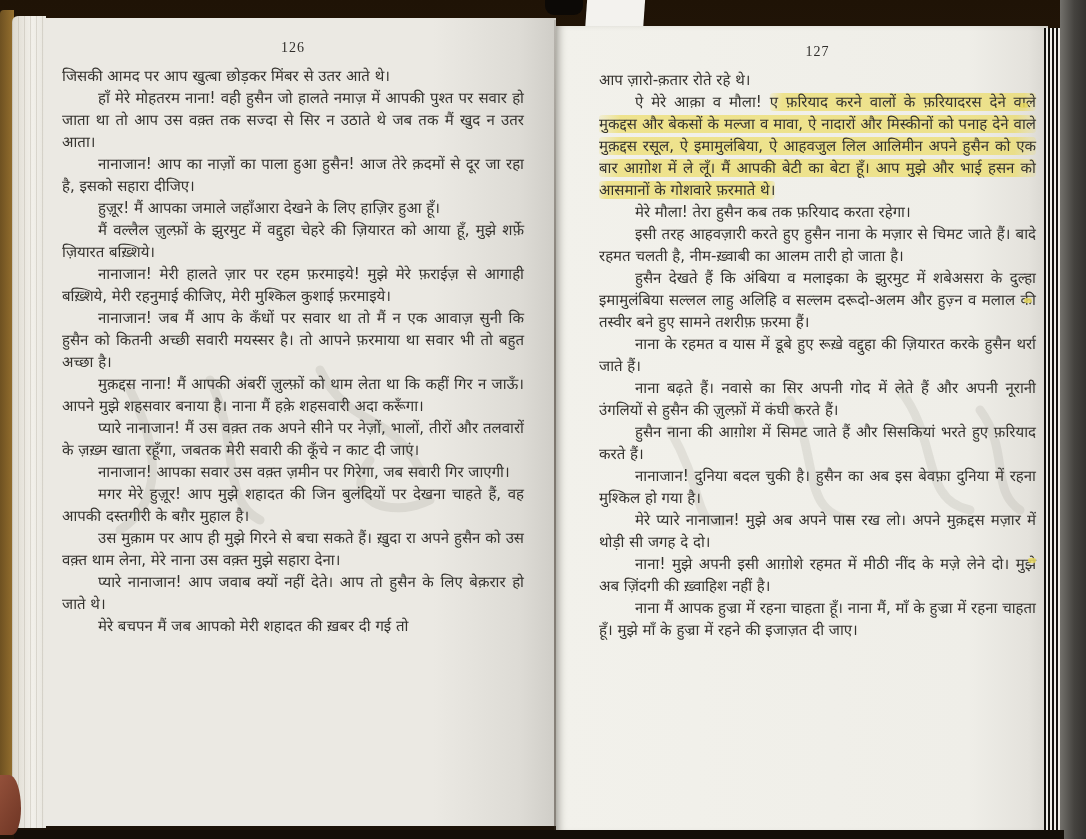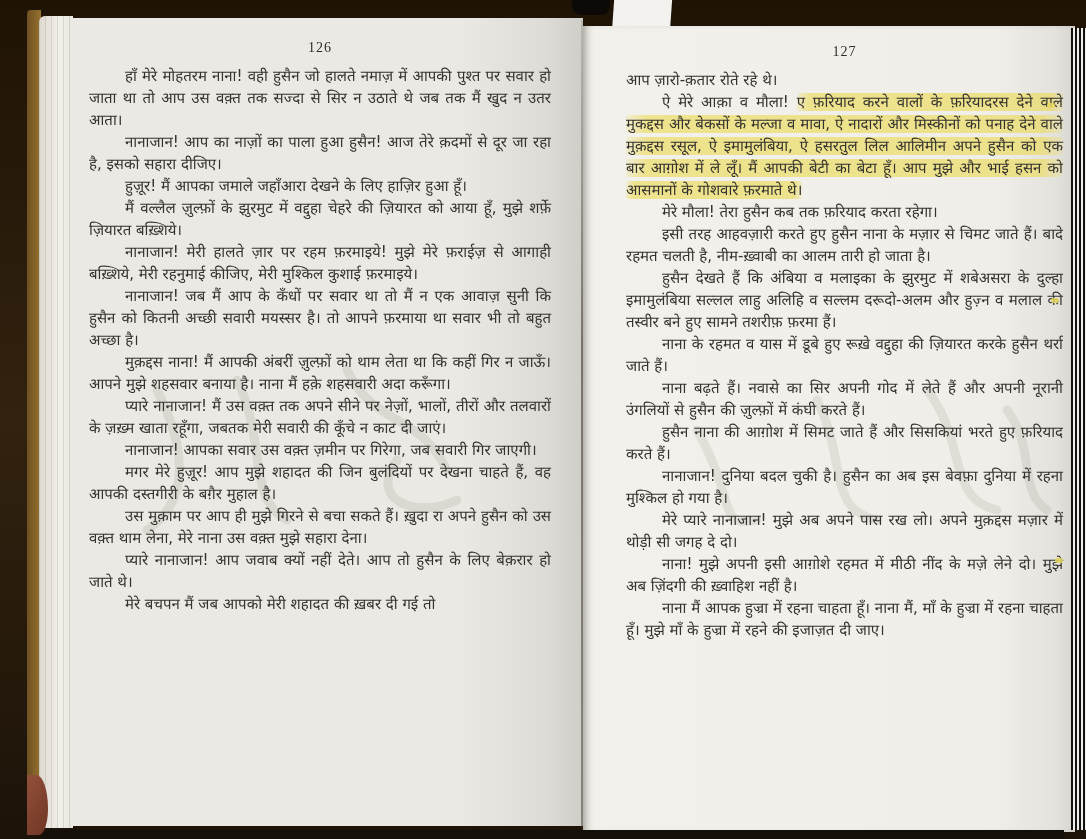--- a/index.html
+++ b/index.html
@@ -1,21 +1,21 @@
 <!DOCTYPE html>
 <html lang="hi"><head>
 <meta charset="utf-8">
 <style>
   html,body{margin:0;padding:0;}
   body{
     width:1086px;height:839px;position:relative;overflow:hidden;
     background:linear-gradient(to bottom,#1f1306 0%,#32220f 50%,#1c1309 100%);
     font-family:"DejaVu Sans",sans-serif;
   }
-  .scene{position:absolute;inset:0;margin-left:27px;}
+  .scene{position:absolute;inset:0;}
   
   .cover-left{position:absolute;left:0;top:10px;width:14px;height:818px;
     background:linear-gradient(to right,#6e5121,#97712f);border-radius:4px 0 0 4px;}
   .edge-stack-left{position:absolute;left:12px;top:16px;width:34px;height:812px;
     background:
       repeating-linear-gradient(to right,rgba(120,110,90,.18) 0 1px,rgba(0,0,0,0) 1px 6px),
       linear-gradient(to right,#ddd9cf,#f2f0ea 60%,#e7e5de);
     border-radius:6px 0 0 6px;}
   
   .page{position:absolute;}
@@ -82,39 +82,40 @@
     <g fill="none" stroke="#9a978c" stroke-width="9" stroke-linecap="round" opacity="0.34">
       <path d="M30 60 C 70 130, 50 160, 90 150"></path>
       <path d="M150 30 C 180 90, 160 140, 210 150"></path>
       <path d="M260 20 C 300 70, 280 130, 330 140"></path>
       <path d="M340 40 C 370 80, 350 120, 380 140"></path>
     </g>
   </svg>
 
   <div class="text-col text-col-left">
     <div class="pagenum">126</div>
+    <p>जिसकी आमद पर आप खुत्बा छोड़कर मिंबर से उतर आते थे।</p>
     <p class="ind">हाँ मेरे मोहतरम नाना! वही हुसैन जो हालते नमाज़ में आपकी पुश्त पर सवार हो जाता था तो आप उस वक़्त तक सज्दा से सिर न उठाते थे जब तक मैं खुद न उतर आता।</p>
     <p class="ind">नानाजान! आप का नाज़ों का पाला हुआ हुसैन! आज तेरे क़दमों से दूर जा रहा है, इसको सहारा दीजिए।</p>
     <p class="ind">हुज़ूर! मैं आपका जमाले जहाँआरा देखने के लिए हाज़िर हुआ हूँ।</p>
     <p class="ind">मैं वल्लैल ज़ुल्फ़ों के झुरमुट में वद्दुहा चेहरे की ज़ियारत को आया हूँ, मुझे शर्फ़े ज़ियारत बख़्शिये।</p>
     <p class="ind">नानाजान! मेरी हालते ज़ार पर रहम फ़रमाइये! मुझे मेरे फ़राईज़ से आगाही बख़्शिये, मेरी रहनुमाई कीजिए, मेरी मुश्किल कुशाई फ़रमाइये।</p>
     <p class="ind">नानाजान! जब मैं आप के कँधों पर सवार था तो मैं न एक आवाज़ सुनी कि हुसैन को कितनी अच्छी सवारी मयस्सर है। तो आपने फ़रमाया था सवार भी तो बहुत अच्छा है।</p>
     <p class="ind">मुक़द्दस नाना! मैं आपकी अंबरीं ज़ुल्फ़ों को थाम लेता था कि कहीं गिर न जाऊँ। आपने मुझे शहसवार बनाया है। नाना मैं हक़े शहसवारी अदा करूँगा।</p>
     <p class="ind">प्यारे नानाजान! मैं उस वक़्त तक अपने सीने पर नेज़ों, भालों, तीरों और तलवारों के ज़ख़्म खाता रहूँगा, जबतक मेरी सवारी की कूँचे न काट दी जाएं।</p>
     <p class="ind">नानाजान! आपका सवार उस वक़्त ज़मीन पर गिरेगा, जब सवारी गिर जाएगी।</p>
     <p class="ind">मगर मेरे हुज़ूर! आप मुझे शहादत की जिन बुलंदियों पर देखना चाहते हैं, वह आपकी दस्तगीरी के बग़ैर मुहाल है।</p>
     <p class="ind">उस मुक़ाम पर आप ही मुझे गिरने से बचा सकते हैं। ख़ुदा रा अपने हुसैन को उस वक़्त थाम लेना, मेरे नाना उस वक़्त मुझे सहारा देना।</p>
     <p class="ind">प्यारे नानाजान! आप जवाब क्यों नहीं देते। आप तो हुसैन के लिए बेक़रार हो जाते थे।</p>
     <p class="ind">मेरे बचपन मैं जब आपको मेरी शहादत की ख़बर दी गई तो</p>
   </div>
 
   <div class="text-col text-col-right">
     <div class="pagenum">127</div>
     <p>आप ज़ारो-क़तार रोते रहे थे।</p>
-    <p class="ind"><span>ऐ मेरे आक़ा व मौला! </span><span class="hl">ए फ़रियाद करने वालों के फ़रियादरस देने वाले मुकद्दस और बेकसों के मल्जा व मावा, ऐ नादारों और मिस्कीनों को पनाह देने वाले मुक़द्दस रसूल, ऐ इमामुलंबिया, ऐ हसरतुल लिल आलिमीन अपने हुसैन को एक बार आग़ोश में ले लूँ। मैं आपकी बेटी का बेटा हूँ। आप मुझे और भाई हसन को आसमानों के गोशवारे फ़रमाते थे।</span></p>
+    <p class="ind"><span>ऐ मेरे आक़ा व मौला! </span><span class="hl">ए फ़रियाद करने वालों के फ़रियादरस देने वाले मुकद्दस और बेकसों के मल्जा व मावा, ऐ नादारों और मिस्कीनों को पनाह देने वाले मुक़द्दस रसूल, ऐ इमामुलंबिया, ऐ आहवजुल लिल आलिमीन अपने हुसैन को एक बार आग़ोश में ले लूँ। मैं आपकी बेटी का बेटा हूँ। आप मुझे और भाई हसन को आसमानों के गोशवारे फ़रमाते थे।</span></p>
     <p class="ind">मेरे मौला! तेरा हुसैन कब तक फ़रियाद करता रहेगा।</p>
     <p class="ind">इसी तरह आहवज़ारी करते हुए हुसैन नाना के मज़ार से चिमट जाते हैं। बादे रहमत चलती है, नीम-ख़्वाबी का आलम तारी हो जाता है।</p>
     <p class="ind">हुसैन देखते हैं कि अंबिया व मलाइका के झुरमुट में शबेअसरा के दुल्हा इमामुलंबिया सल्लल लाहु अलिहि व सल्लम दरूदो-अलम और हुज़्न व मलाल की तस्वीर बने हुए सामने तशरीफ़ फ़रमा हैं।</p>
     <p class="ind">नाना के रहमत व यास में डूबे हुए रूख़े वद्दुहा की ज़ियारत करके हुसैन थर्रा जाते हैं।</p>
     <p class="ind">नाना बढ़ते हैं। नवासे का सिर अपनी गोद में लेते हैं और अपनी नूरानी उंगलियों से हुसैन की ज़ुल्फ़ों में कंघी करते हैं।</p>
     <p class="ind">हुसैन नाना की आग़ोश में सिमट जाते हैं और सिसकियां भरते हुए फ़रियाद करते हैं।</p>
     <p class="ind">नानाजान! दुनिया बदल चुकी है। हुसैन का अब इस बेवफ़ा दुनिया में रहना मुश्किल हो गया है।</p>
     <p class="ind">मेरे प्यारे नानाजान! मुझे अब अपने पास रख लो। अपने मुक़द्दस मज़ार में थोड़ी सी जगह दे दो।</p>
     <p class="ind">नाना! मुझे अपनी इसी आग़ोशे रहमत में मीठी नींद के मज़े लेने दो। मुझे अब ज़िंदगी की ख़्वाहिश नहीं है।</p>
     <p class="ind">नाना मैं आपक हुज्रा में रहना चाहता हूँ। नाना मैं, माँ के हुज्रा में रहना चाहता हूँ। मुझे माँ के हुज्रा में रहने की इजाज़त दी जाए।</p>

